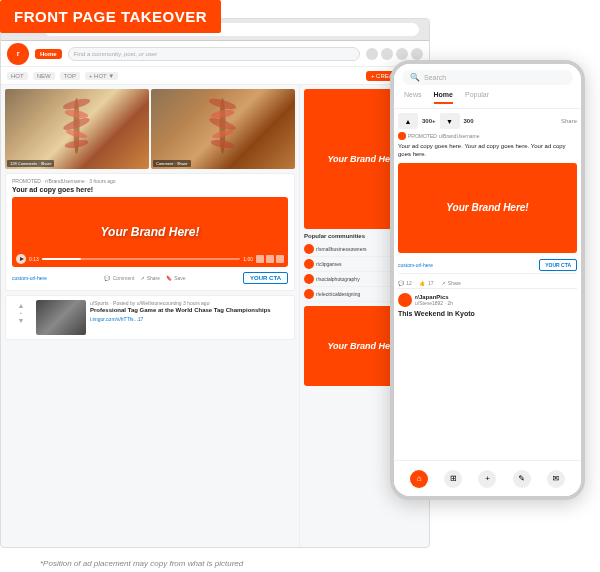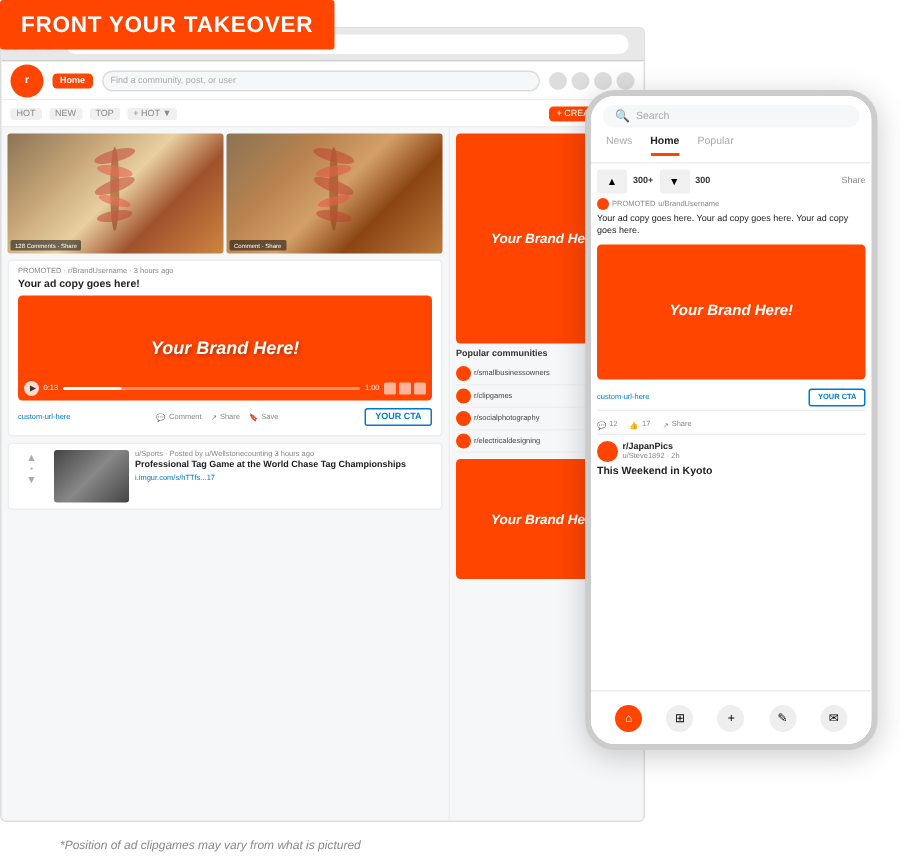--- a/index.html
+++ b/index.html
@@ -602,21 +602,21 @@
     }
     .mobile-share-btn {
       margin-left: auto;
       font-size: 6px;
       color: #888;
     }
   </style>
 </head>
 <body>
 
-<div id="top-banner">FRONT YOUR TAKEOVER</div>
+<div id="top-banner">FRONT PAGE TAKEOVER</div>
 
 <div id="desktop-mockup">
 
   <div class="browser-chrome">
     <div class="browser-dot"></div>
     <div class="browser-dot"></div>
     <div class="browser-dot"></div>
     <div class="browser-urlbar"></div>
   </div>
 
@@ -849,13 +849,13 @@
     <div class="mobile-nav-bar">
       <div class="mobile-nav-icon active">⌂</div>
       <div class="mobile-nav-icon">⊞</div>
       <div class="mobile-nav-icon">+</div>
       <div class="mobile-nav-icon">✎</div>
       <div class="mobile-nav-icon">✉</div>
     </div>
   </div>
 </div>
 
-<div id="disclaimer">*Position of ad clipgames may vary from what is pictured</div>
+<div id="disclaimer">*Position of ad placement may copy from what is pictured</div>
 
 </body></html>

